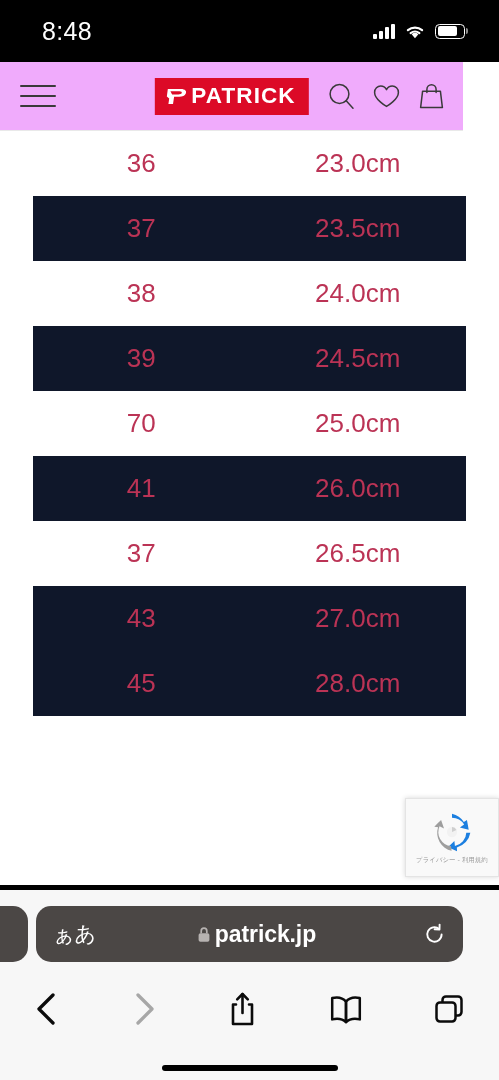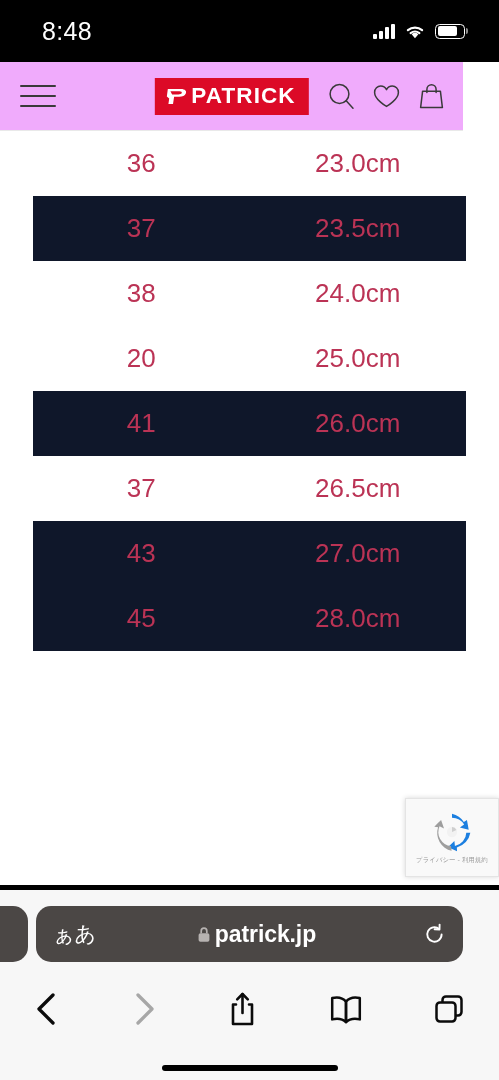--- a/index.html
+++ b/index.html
@@ -367,22 +367,26 @@
             <td class="col-cm">23.0cm</td>
           </tr>
           <tr class="striped">
             <td class="col-eu">37</td>
             <td class="col-cm">23.5cm</td>
           </tr>
           <tr>
             <td class="col-eu">38</td>
             <td class="col-cm">24.0cm</td>
           </tr>
+          <tr class="striped">
+            <td class="col-eu">39</td>
+            <td class="col-cm">24.5cm</td>
+          </tr>
           <tr>
-            <td class="col-eu">20</td>
+            <td class="col-eu">70</td>
             <td class="col-cm">25.0cm</td>
           </tr>
           <tr class="striped">
             <td class="col-eu">41</td>
             <td class="col-cm">26.0cm</td>
           </tr>
           <tr>
             <td class="col-eu">37</td>
             <td class="col-cm">26.5cm</td>
           </tr>

